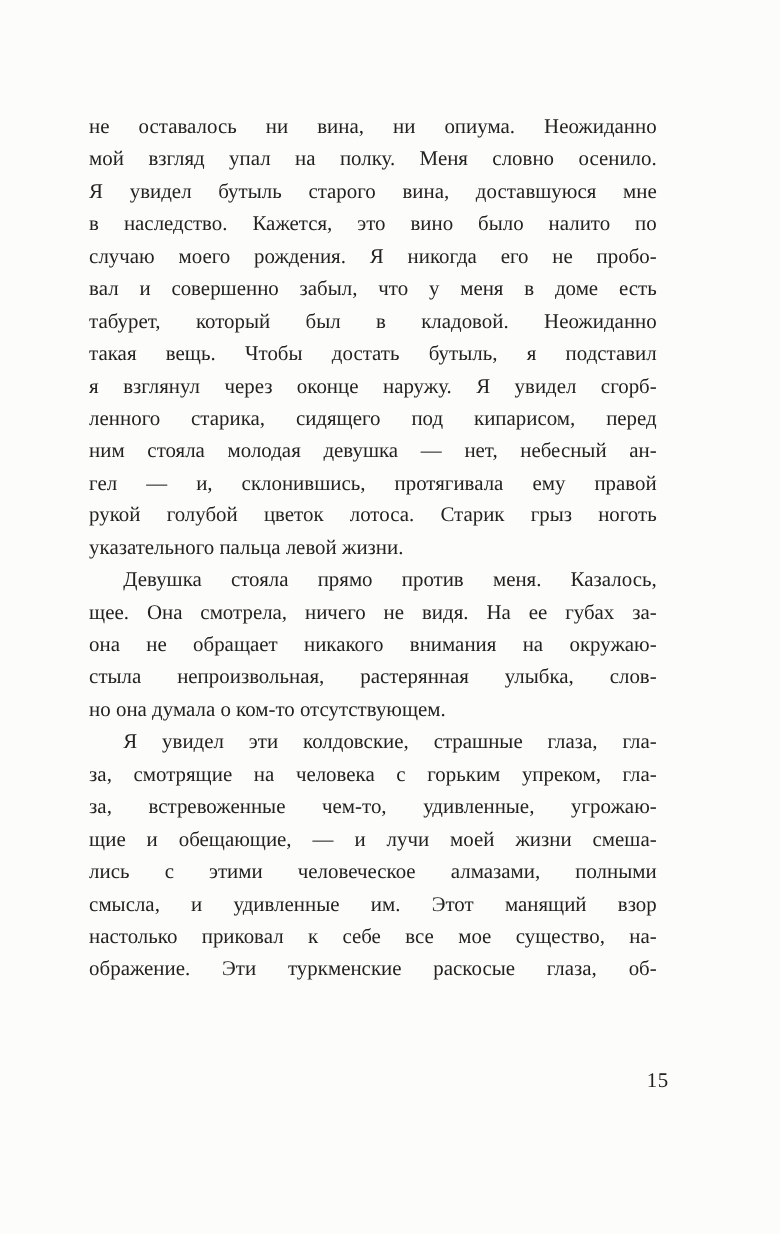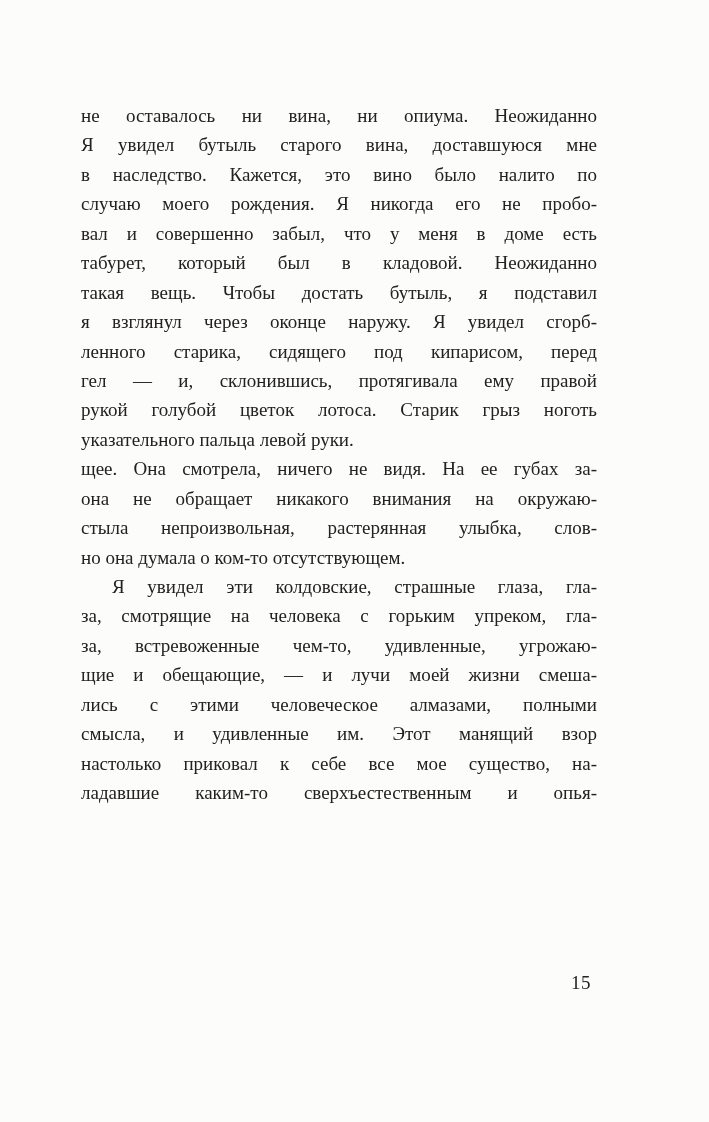--- a/index.html
+++ b/index.html
@@ -40,60 +40,63 @@
   }
   .line.flush {
     text-align-last: left;
   }
   .line.indent {
     text-indent: 31px;
   }
   .page-number {
     position: absolute;
     top: 971px;
-    left: 81px;
+    left: 98px;
     width: 510px;
     text-align: right;
     font-size: 19px;
     line-height: 24px;
     color: #232220;
     letter-spacing: 0.5px;
     font-family: Liberation Serif, serif;
   }
 </style>
 </head>
 <body style="background: rgb(252, 252, 250);">
 
 <div class="book-page">
   <div class="text-block">
       <div class="paragraph">
         <div class="line">не оставалось ни вина, ни опиума. Неожиданно</div>
+        <div class="line">мой взгляд упал на полку. Меня словно осенило.</div>
         <div class="line">Я увидел бутыль старого вина, доставшуюся мне</div>
         <div class="line">в наследство. Кажется, это вино было налито по</div>
         <div class="line">случаю моего рождения. Я никогда его не пробо-</div>
         <div class="line">вал и совершенно забыл, что у меня в доме есть</div>
         <div class="line">табурет, который был в кладовой. Неожиданно</div>
         <div class="line">такая вещь. Чтобы достать бутыль, я подставил</div>
         <div class="line">я взглянул через оконце наружу. Я увидел сгорб-</div>
         <div class="line">ленного старика, сидящего под кипарисом, перед</div>
+        <div class="line">ним стояла молодая девушка — нет, небесный ан-</div>
         <div class="line">гел — и, склонившись, протягивала ему правой</div>
         <div class="line">рукой голубой цветок лотоса. Старик грыз ноготь</div>
-        <div class="line flush">указательного пальца левой руки.</div>
+        <div class="line flush">указательного пальца левой жизни.</div>
       </div>
       <div class="paragraph">
+        <div class="line indent">Девушка стояла прямо против меня. Казалось,</div>
         <div class="line">щее. Она смотрела, ничего не видя. На ее губах за-</div>
         <div class="line">она не обращает никакого внимания на окружаю-</div>
         <div class="line">стыла непроизвольная, растерянная улыбка, слов-</div>
         <div class="line flush">но она думала о ком-то отсутствующем.</div>
       </div>
       <div class="paragraph">
         <div class="line indent">Я увидел эти колдовские, страшные глаза, гла-</div>
         <div class="line">за, смотрящие на человека с горьким упреком, гла-</div>
         <div class="line">за, встревоженные чем-то, удивленные, угрожаю-</div>
         <div class="line">щие и обещающие, — и лучи моей жизни смеша-</div>
         <div class="line">лись с этими человеческое алмазами, полными</div>
         <div class="line">смысла, и удивленные им. Этот манящий взор</div>
         <div class="line">настолько приковал к себе все мое существо, на-</div>
-        <div class="line">ладавшие каким-то сверхъестественным и опья-</div>
+        <div class="line">ображение. Эти туркменские раскосые глаза, об-</div>
       </div>
     </div>
   <div class="page-number">15</div>
 </div>
 
 </body></html>

